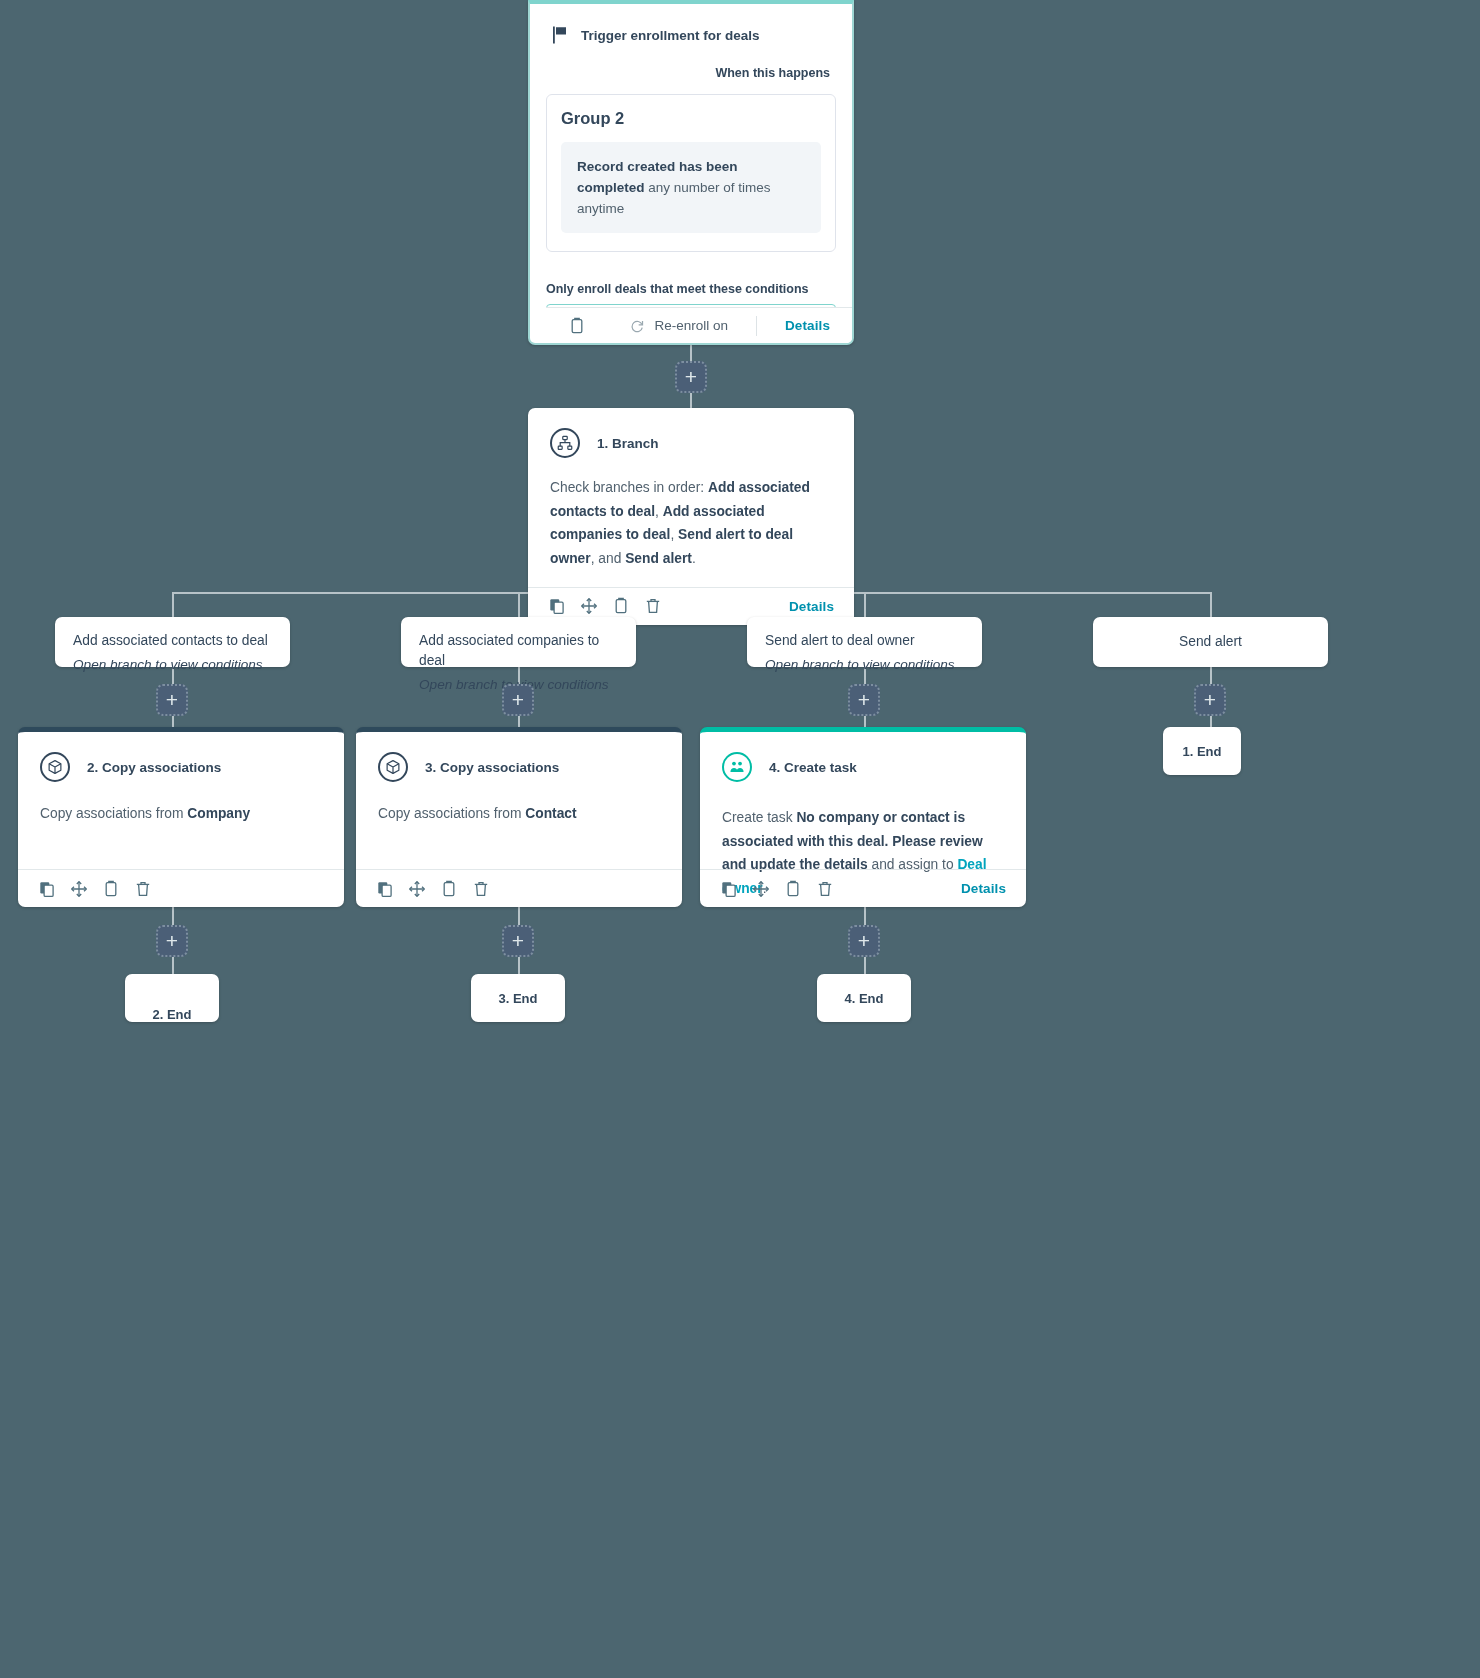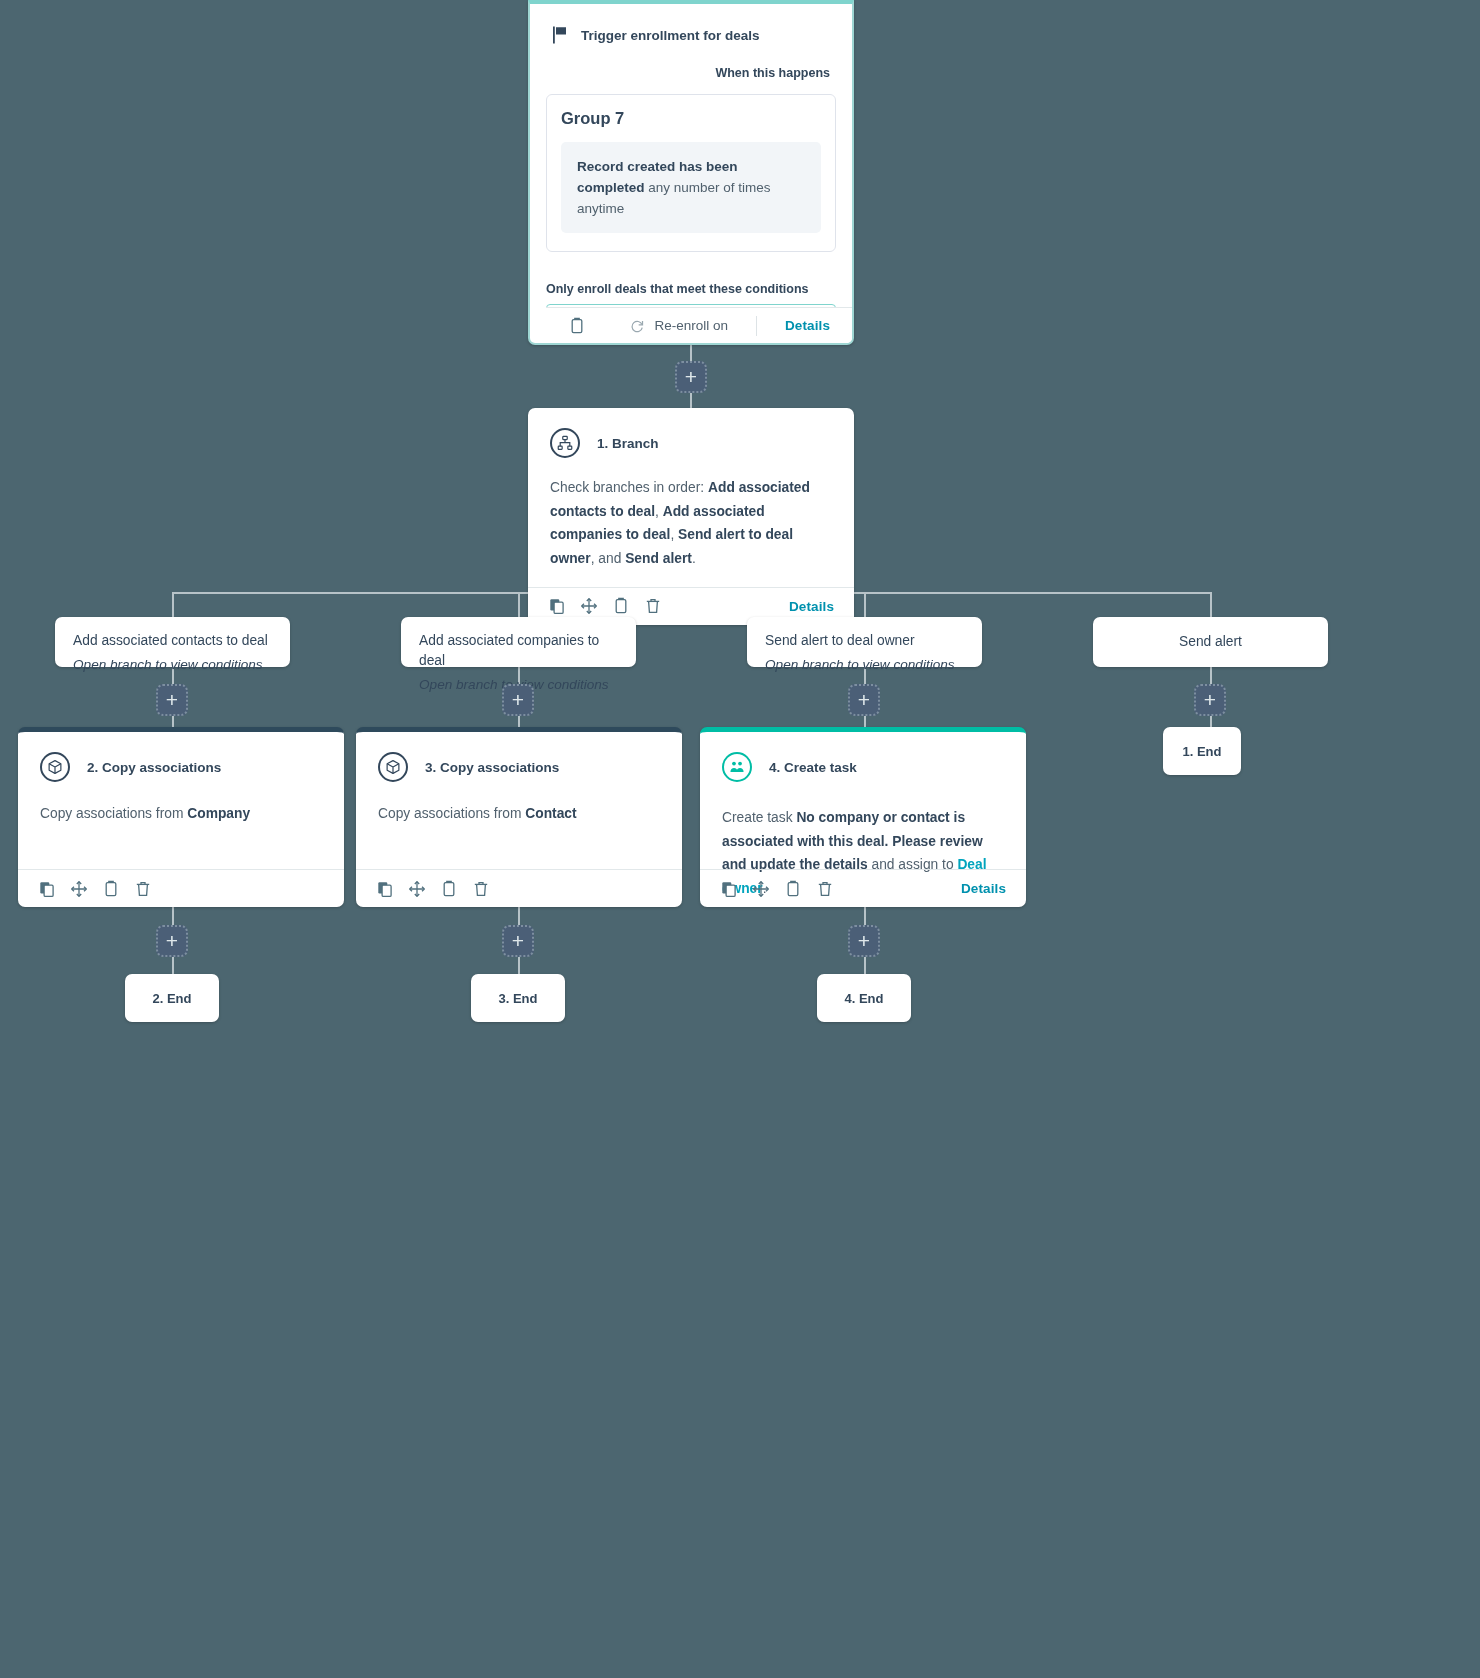--- a/index.html
+++ b/index.html
@@ -145,21 +145,21 @@
   #bl-3 { left:1093px; top:617px; width:235px; height:50px; }
 
   
   .end-node {
     position:absolute; background:#fff; border-radius:7px;
     box-shadow:0 1px 3px rgba(0,0,0,.22);
     display:flex; align-items:center; justify-content:center;
     font-size:13px; font-weight:700; color:#33475b; z-index:4;
   }
   #end-1 { left:1163px; top:727px; width:78px; height:48px; }
-  #end-2 { left:125px; top:974px; width:94px; height:48px; }
+  #end-2 { left:125px; top:974px; width:94px; height:48px;align-items:flex-end; }
   #end-3 { left:471px; top:974px; width:94px; height:48px; }
   #end-4 { left:817px; top:974px; width:94px; height:48px; }
 </style>
 </head>
 <body>
 
 <div id="canvas">
 
   <div id="trigger-card" class="card">
     <div class="trig-head">
@@ -168,21 +168,21 @@
           <rect x="1" y="0.5" width="1.8" height="17" fill="#33475b"></rect>
           <path d="M4 1.2 L14 1.2 L14 8.6 L4 8.6 Z" fill="#33475b"></path>
         </svg>
       </span>
       <span class="trig-title">Trigger enrollment for deals</span>
     </div>
 
     <div class="sec-label">When this happens</div>
 
     <div class="group-box">
-      <div class="group-title">Group 7</div>
+      <div class="group-title">Group 2</div>
       <div class="cond-box">
         <b>Record created has been completed</b><span> any number of times anytime</span>
       </div>
     </div>
 
     <div class="enroll-label">Only enroll deals that meet these conditions</div>
     <div class="enroll-field" title=""></div>
 
     <div class="card-foot">
       <span class="ticon">

